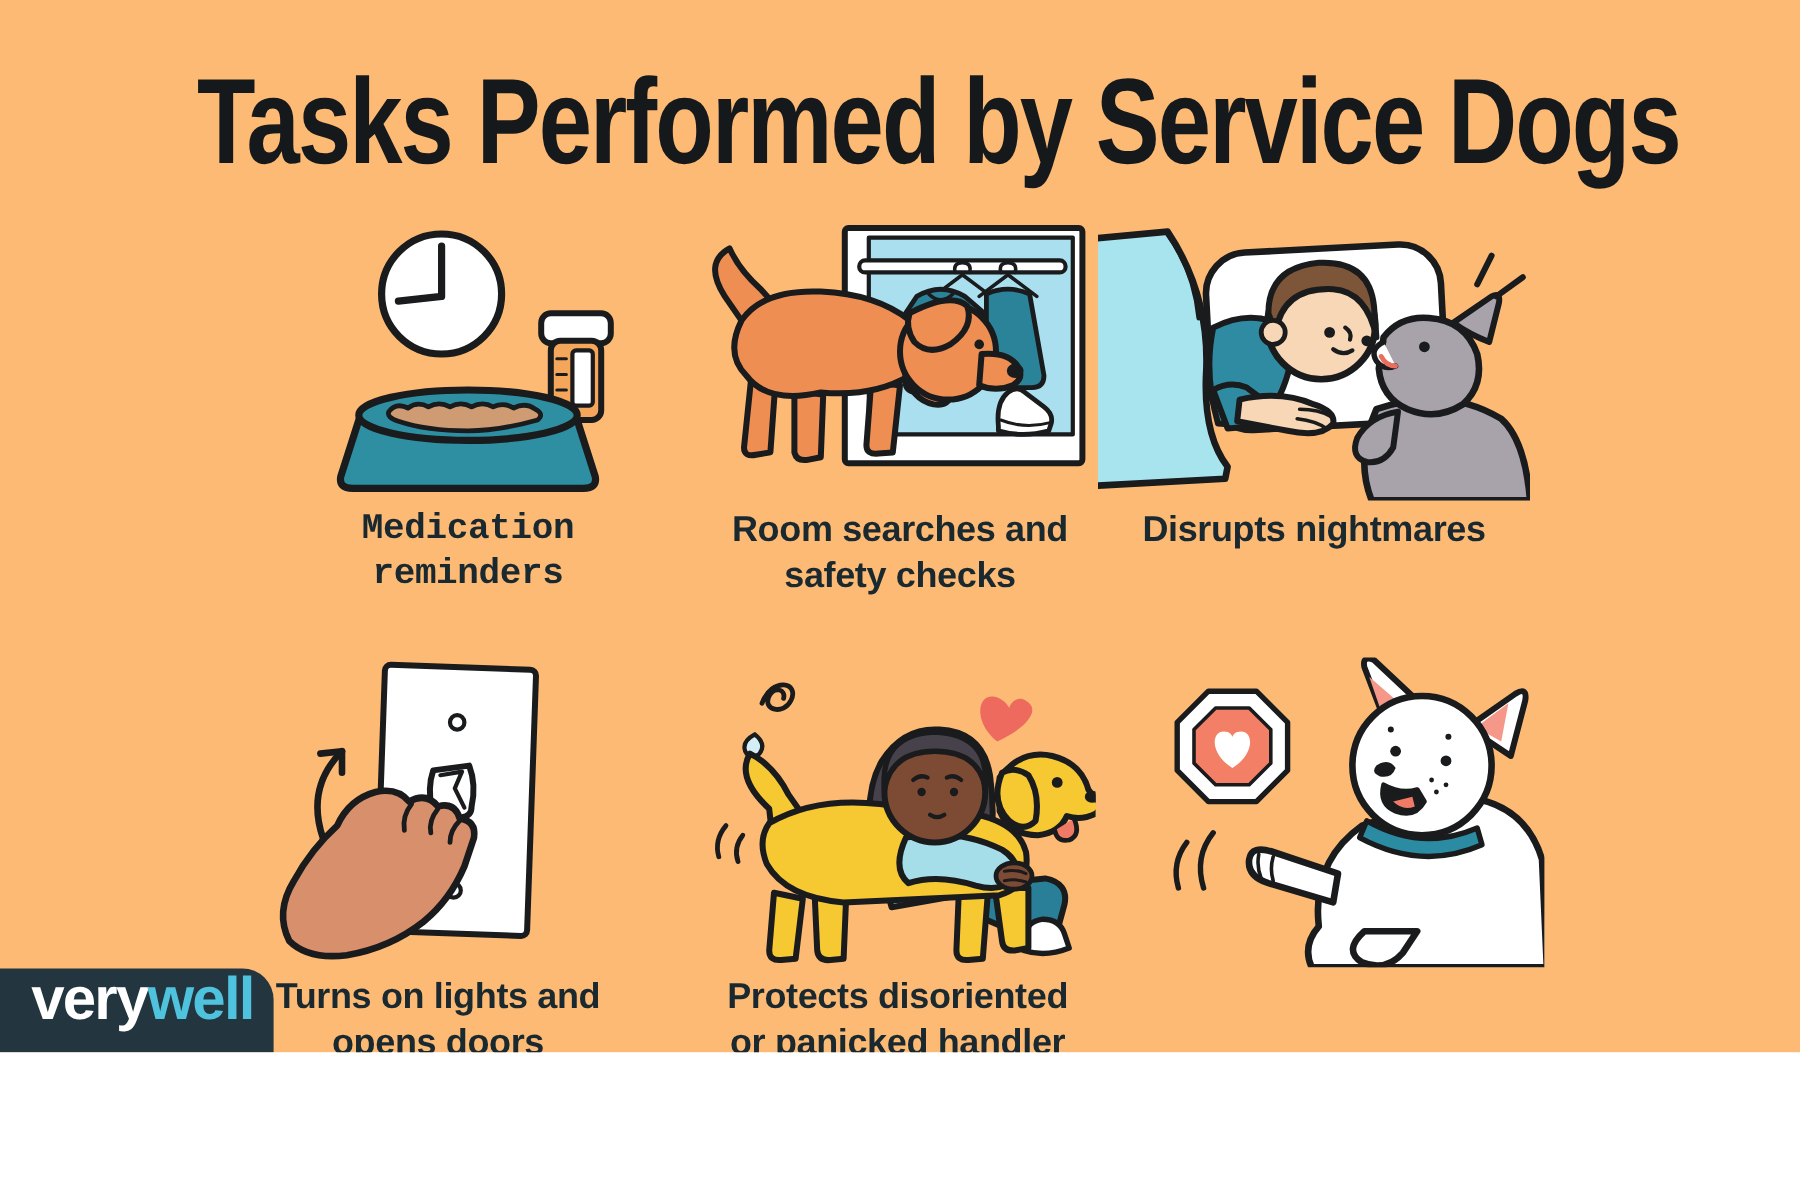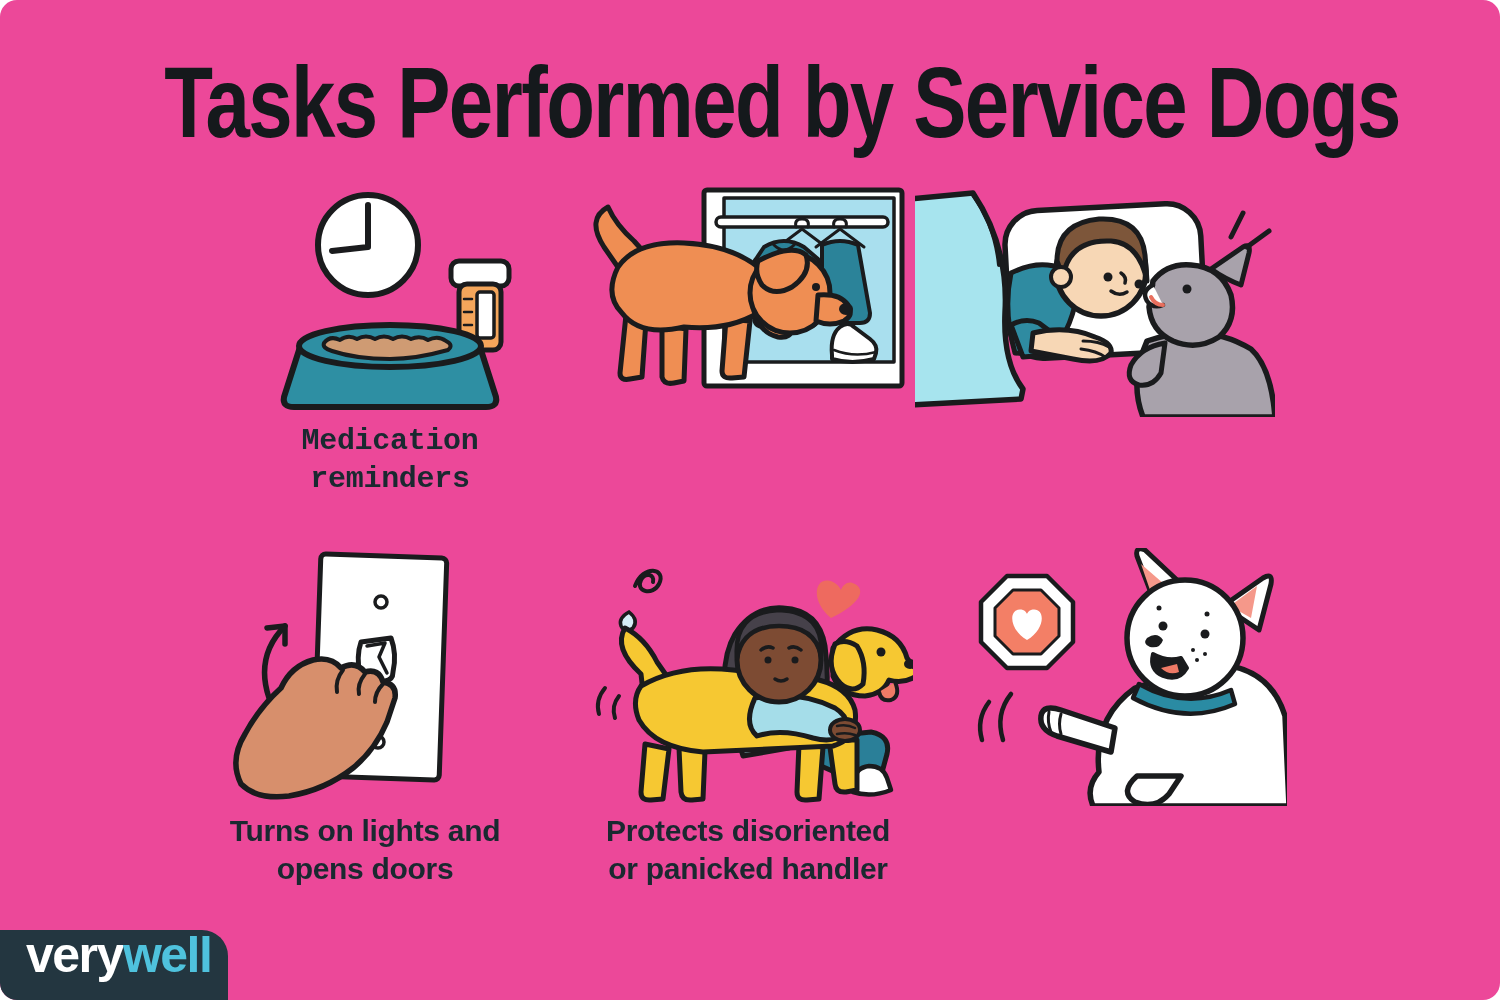--- a/index.html
+++ b/index.html
@@ -1,20 +1,19 @@
 <!DOCTYPE html>
 <html><head>
 <meta charset="utf-8">
 <style>
   html,body{margin:0;padding:0;}
   .stage{
-    position:relative;width:1500px;height:1000px;overflow:hidden;
-    background:#ec4899;
+    position:relative;width:1500px;height:877px;overflow:hidden;
+    background:#fdba74;
     font-family:"Liberation Sans",sans-serif;
-    border-radius:17px;
   }
   .title{
     position:absolute;top:44px;left:0;width:1500px;height:116px;
     text-align:center;line-height:116px;color:#15191c;font-weight:bold;
   }
   .title span{
     display:inline-block;font-size:101px;letter-spacing:-2px;white-space:nowrap;
     transform:scaleX(0.79);transform-origin:50% 50%;
   }
   .panel{position:absolute;display:flex;flex-direction:column;align-items:center;}
@@ -89,20 +88,22 @@
         <path d="M148,134 l-4,52 q0,8 10,7 l12,-1 6,-56 z" stroke-width="5"></path>
         <path d="M40,82 Q58,56 106,58 Q152,60 180,82 L190,96 Q196,116 180,128 Q150,146 106,142 Q62,152 44,128 Q26,110 40,82 Z" stroke-width="5"></path>
         <path d="M176,126 q6,22 24,26 q14,2 14,-10 q0,-10 -12,-12 q-6,-10 -14,-12 z" stroke-width="5"></path>
         <circle cx="212" cy="108" r="40" stroke-width="5"></circle>
         <path d="M240,110 Q262,108 270,120 Q276,130 266,136 Q252,142 238,136 Z" stroke-width="5"></path>
         <ellipse cx="268" cy="124" rx="7" ry="6" fill="#1a1b1d" stroke="none"></ellipse>
         <path d="M180,76 Q214,58 228,70 Q234,88 214,102 Q196,112 184,100 Q176,88 180,76 Z" stroke-width="5"></path>
         <circle cx="238" cy="102" r="4" fill="#1a1b1d" stroke="none"></circle>
       </g>
     </svg>
+    <div class="caption">Room searches and
+safety checks</div>
   </div>
 
   <div class="panel p3">
     <svg class="art" width="360" height="232" viewBox="0 0 360 232">
       <g stroke="#1a1b1d" stroke-linecap="round" stroke-linejoin="round">
         <rect x="92" y="22" width="196" height="148" rx="34" fill="#fff" stroke-width="5.5" transform="rotate(-3 190 96)"></rect>
         <path d="M96,88 Q124,74 148,84 L160,120 Q150,160 128,170 L100,168 Q88,126 96,88 Z" fill="#2f8ba1" stroke-width="5"></path>
         <path d="M-6,14 L58,8 Q94,62 90,128 Q88,178 108,204 L106,214 L-6,220 Z" fill="#a7e4ee" stroke-width="5.5"></path>
         <path d="M58,10 Q80,40 84,80" fill="none" stroke-width="4"></path>
         <path d="M96,140 Q110,132 124,138 L140,150 132,170 108,172 Z" fill="#2f8ba1" stroke-width="5"></path>
@@ -119,20 +120,21 @@
         <path d="M232,156 Q290,136 336,164 Q356,182 360,232 L228,232 Q214,196 232,156 Z" stroke-width="5.5"></path>
         <path d="M296,84 L328,62 Q336,58 334,68 L326,100 Q310,94 296,84 Z" stroke-width="5"></path>
         <path d="M238,96 Q252,78 276,80 Q306,82 316,110 Q322,136 304,152 Q282,166 258,156 Q236,146 234,122 Z" stroke-width="5.5"></path>
         <path d="M238,100 q-12,6 -6,16 q6,8 16,4" fill="#fff" stroke-width="4.5"></path>
         <path d="M236,112 q4,8 12,8" fill="none" stroke="#e86f5e" stroke-width="4"></path>
         <circle cx="272" cy="104" r="4.5" fill="#1a1b1d" stroke="none"></circle>
         <path d="M250,158 Q226,162 216,180 Q210,196 224,200 Q238,202 246,188 Z" stroke-width="5"></path>
       </g>
       <path d="M316,52 l12,-24 M332,62 l22,-16" fill="none" stroke="#1a1b1d" stroke-width="5" stroke-linecap="round"></path>
     </svg>
+    <div class="caption">Disrupts nightmares</div>
   </div>
 
   <div class="panel p4">
     <svg class="art" width="300" height="258" viewBox="0 0 300 258">
       <g stroke="#1a1b1d" stroke-linecap="round" stroke-linejoin="round">
         <g>
           <rect x="102" y="8" width="126" height="222" rx="5" fill="#fff" stroke-width="5" transform="rotate(2 165 119)"></rect>
           <circle cx="166" cy="54" r="6" fill="#fff" stroke-width="3.5"></circle>
           <circle cx="163" cy="194" r="6" fill="#fff" stroke-width="3.5"></circle>
           <path d="M146,94 l30,-4 q6,16 2,34 q0,8 -8,9 l-16,2 q-8,1 -9,-7 q-4,-20 1,-34 z" fill="#fff" stroke-width="5"></path>

